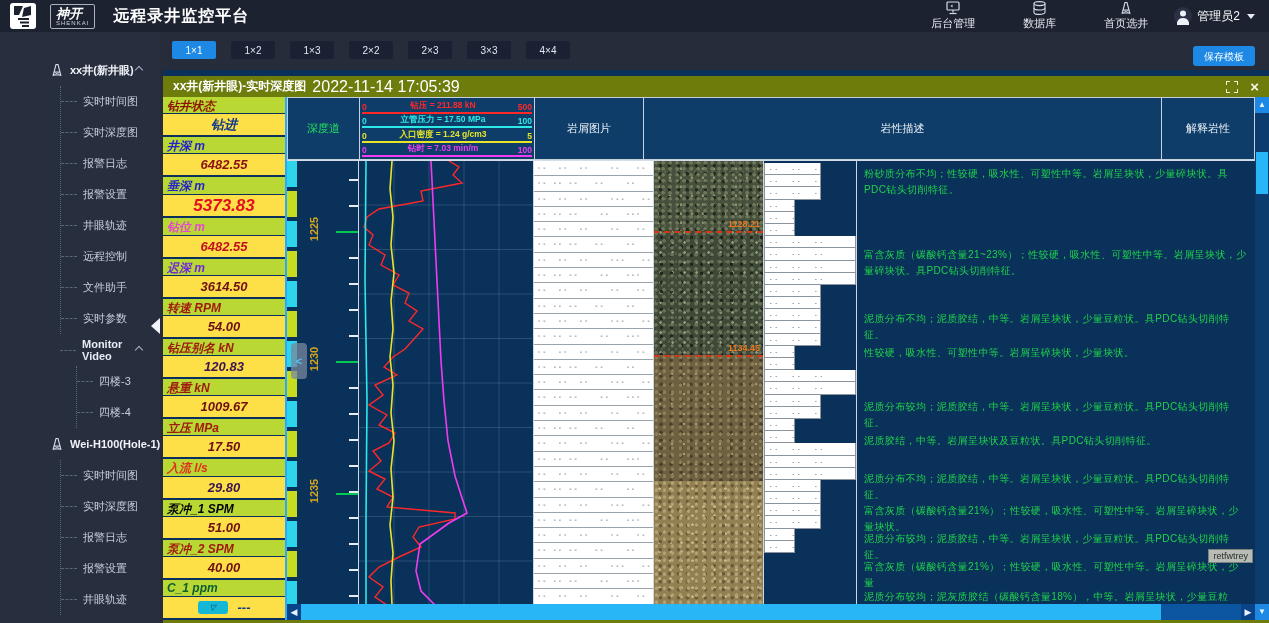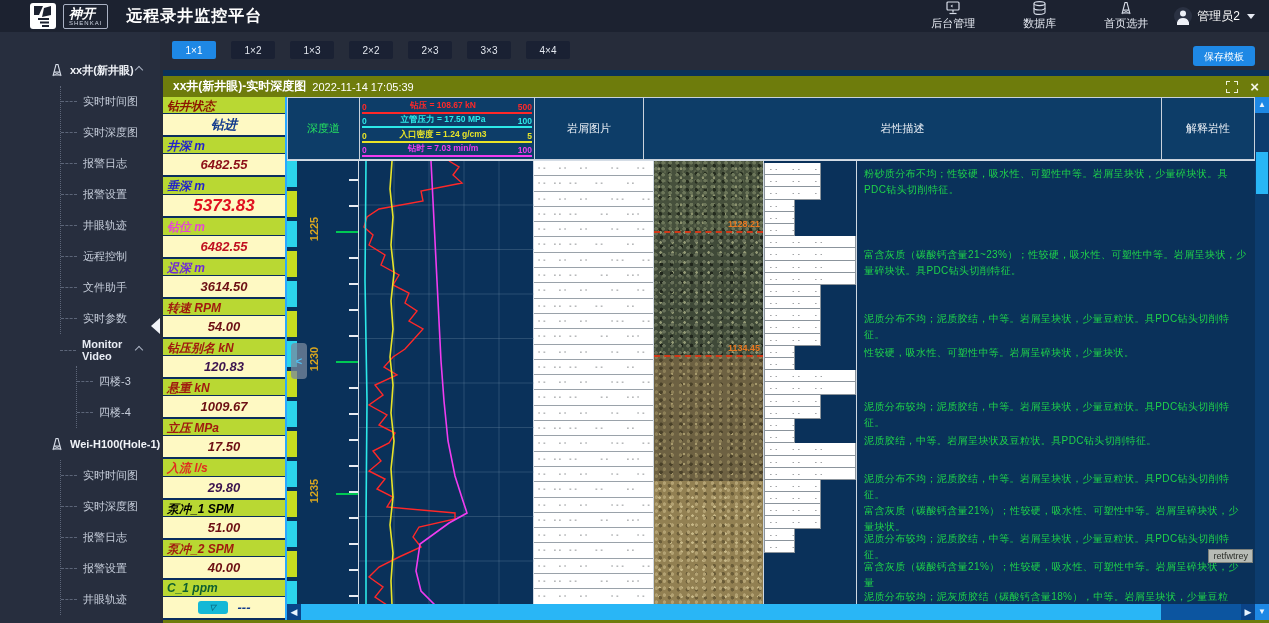--- a/index.html
+++ b/index.html
@@ -1,21 +1,21 @@
 <!DOCTYPE html>
 <html><head>
 <meta charset="utf-8">
 <style>
   html,body{margin:0;padding:0;background:#10141f;}
   *{box-sizing:border-box;font-family:"Liberation Sans",sans-serif;}
   #root{position:relative;width:1269px;height:623px;overflow:hidden;background:#262c3a;}
 
   
   #topbar{position:absolute;left:0;top:0;width:1269px;height:32px;background:#1c2230;display:flex;align-items:center;color:#fff;}
-  #logo{display:flex;align-items:center;gap:7px;padding-left:10px;margin-left:20px;}
+  #logo{display:flex;align-items:center;gap:14px;padding-left:10px;}
   #logomark{width:26px;height:26px;background:#fff;border-radius:3px;position:relative;overflow:hidden;}
   #logomark svg{position:absolute;left:0;top:0;}
   #brandbox{display:flex;flex-direction:column;line-height:1;border:1px solid #aab2c4;border-radius:2px;padding:2px 5px;}
   #brand{font-size:13px;font-weight:bold;font-style:italic;}
   #brandsub{font-size:6px;letter-spacing:1px;color:#cdd4e2;}
   #apptitle{font-size:16px;font-weight:bold;margin-left:18px;letter-spacing:1px;}
   #topnav{margin-left:auto;display:flex;align-items:center;gap:48px;margin-right:26px;}
   .navitem{display:flex;flex-direction:column;align-items:center;cursor:pointer;gap:1px;}
   .navitem .nlabel{font-size:11px;color:#e6eaf2;}
   .navicon{height:14px;display:flex;align-items:flex-end;}
@@ -40,35 +40,35 @@
   .kids{margin-left:60px;border-left:1px dotted #5c6578;}
   .leaf{display:flex;align-items:center;height:31px;font-size:11px;color:#c6cdda;cursor:pointer;white-space:nowrap;}
   .tdash{display:inline-block;width:16px;border-top:1px dashed #5c6578;margin-right:6px;flex:none;}
   #side-handle{position:absolute;right:0;top:286px;width:0;height:0;border-top:8px solid transparent;border-bottom:8px solid transparent;border-right:9px solid #f2f4f8;cursor:pointer;}
 
   
   #window{position:absolute;left:163px;top:70px;width:1106px;height:553px;background:#0a315a;border-bottom:3px solid #6e7c0c;}
   #titlebar{position:absolute;left:0;top:6px;width:1106px;height:21px;background:#6e7c0c;color:#fff;display:flex;align-items:center;padding-left:10px;}
   #tb-well{font-size:12px;font-weight:bold;}
   #tb-view{font-size:12px;font-weight:bold;}
-  #tb-time{font-size:11px;margin-left:6px;}
+  #tb-time{font-size:16px;margin-left:6px;}
   #tb-icons{margin-left:auto;display:flex;align-items:center;gap:12px;margin-right:10px;}
   #expand-icon{width:12px;height:12px;position:relative;cursor:pointer;}
   #expand-icon i{position:absolute;width:4px;height:4px;border:1.5px solid #eef2d8;}
   #expand-icon i:nth-child(1){left:0;top:0;border-right:none;border-bottom:none;}
   #expand-icon i:nth-child(2){right:0;top:0;border-left:none;border-bottom:none;}
   #expand-icon i:nth-child(3){left:0;bottom:0;border-right:none;border-top:none;}
   #expand-icon i:nth-child(4){right:0;bottom:0;border-left:none;border-top:none;}
   #close-icon{font-size:15px;line-height:12px;color:#f2f5e4;cursor:pointer;font-weight:bold;}
 
   
   #params{position:absolute;left:0;top:27px;width:122px;height:523px;display:flex;flex-direction:column;background:#0a2e5e;}
   .prow{flex:1;display:flex;flex-direction:column;border-bottom:2px solid #0a2e5e;}
   .plabel{height:45%;background:#b9d833;font-size:12px;font-weight:bold;font-style:italic;padding:1px 0 0 4px;white-space:nowrap;border-bottom:1px solid #0a2e5e;}
-  .pvalue{flex:1;background:#fef9c3;font-size:13px;font-weight:bold;font-style:italic;display:flex;align-items:center;justify-content:center;}
+  .pvalue{flex:1;background:#fde047;font-size:13px;font-weight:bold;font-style:italic;display:flex;align-items:center;justify-content:center;}
   .pvalue.big{font-size:17px;}
   .dropbtn{width:30px;height:13px;background:#14b8d6;border-radius:3px;color:#0a6e86;font-size:8px;line-height:13px;text-align:center;margin-right:10px;cursor:pointer;}
 
   
   #chart{position:absolute;left:122px;top:27px;width:970px;height:523px;border-left:2px solid #2aa8ff;}
   #chart-header{position:absolute;left:0;top:0;width:968px;height:63px;display:flex;}
   .hcell{border:1px solid #c9d2dc;border-right:none;background:#0d3d68;color:#eef2f8;font-size:11px;display:flex;align-items:center;justify-content:center;}
   .hcell:last-child{border-right:1px solid #c9d2dc;}
   #h-depth{width:72px;color:#25e060;}
   #h-curves{width:175px;flex-direction:column;justify-content:space-between;padding:2px 2px;}
@@ -396,21 +396,21 @@
           </div>
         </div>
       </div>
 
     <div id="chart">
       <div id="chart-header">
         <div class="hcell" id="h-depth">深度道</div>
         <div class="hcell" id="h-curves">
             <div class="legrow" style="color: rgb(255, 40, 40); border-bottom: 2px solid rgb(255, 40, 40);">
               <span class="lmin">0</span>
-              <span class="lmid">钻压 = 108.67 kN</span>
+              <span class="lmid">钻压 = 211.88 kN</span>
               <span class="lmax">500</span>
             </div>
             <div class="legrow" style="color: rgb(44, 232, 232); border-bottom: 2px solid rgb(44, 232, 232);">
               <span class="lmin">0</span>
               <span class="lmid">立管压力 = 17.50 MPa</span>
               <span class="lmax">100</span>
             </div>
             <div class="legrow" style="color: rgb(232, 228, 40); border-bottom: 2px solid rgb(232, 228, 40);">
               <span class="lmin">0</span>
               <span class="lmid">入口密度 = 1.24 g/cm3</span>

